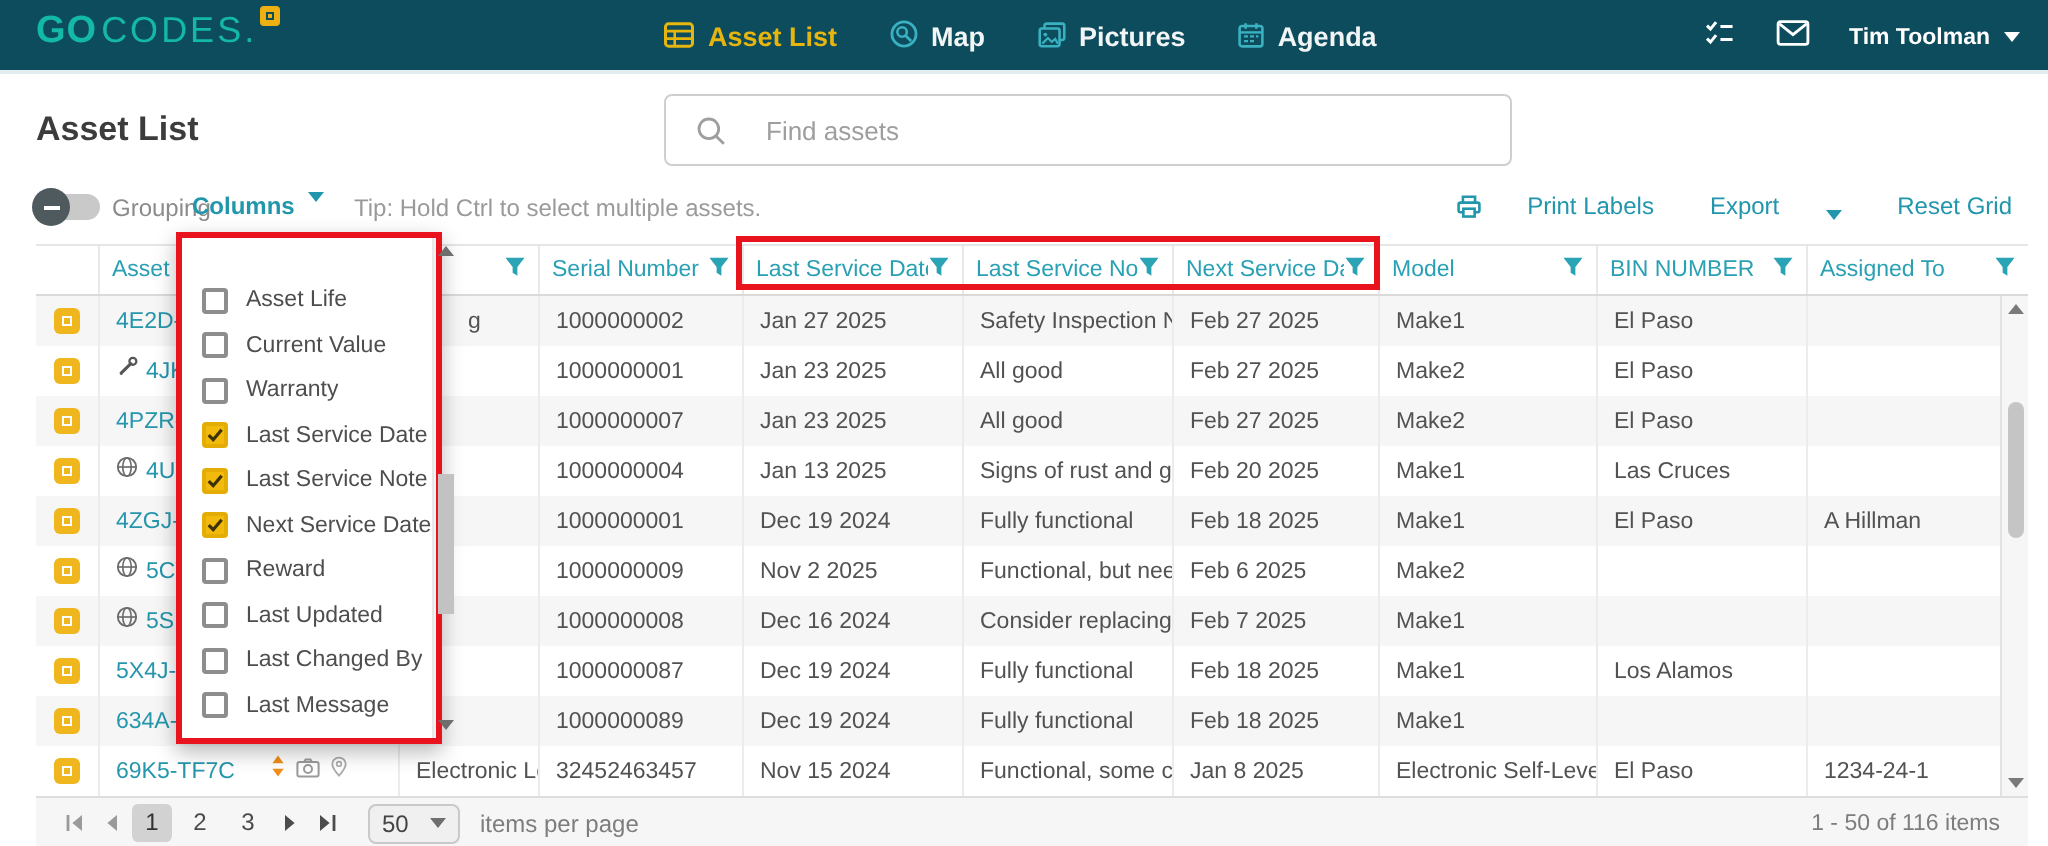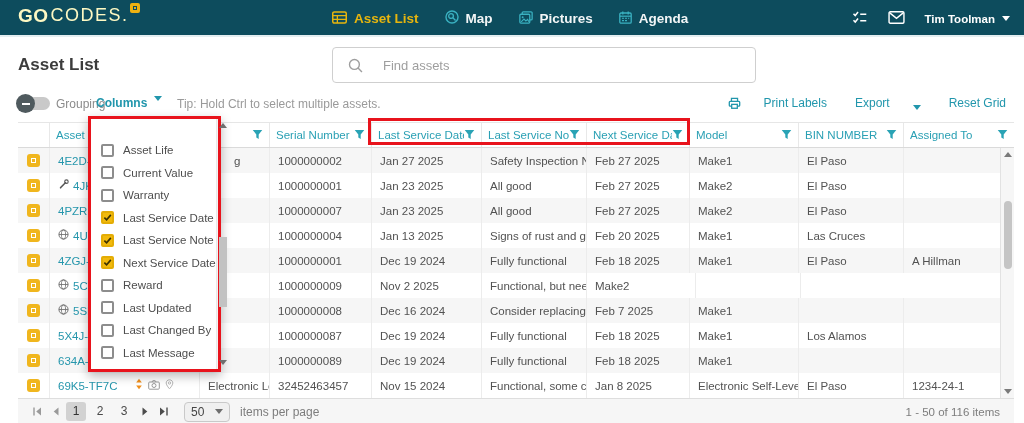--- a/index.html
+++ b/index.html
@@ -3,21 +3,21 @@
 <meta charset="utf-8">
 <style>
   html,body{margin:0;padding:0;background:#e9e9e9;}
   .screen{position:relative;width:1024px;height:423px;background:#ffffff;overflow:hidden;
           font-family:"Liberation Sans",sans-serif;-webkit-font-smoothing:antialiased;}
   *{box-sizing:border-box;}
 
   
   .navbar{position:absolute;left:0;top:0;width:1024px;height:37px;background:#0d4c5d;
           border-bottom:2px solid #e3edf0;display:flex;align-items:center;}
-  .brand{position:absolute;left:18px;top:5px;display:flex;align-items:flex-start;color:#fef9c3;}
+  .brand{position:absolute;left:18px;top:5px;display:flex;align-items:flex-start;color:#14b8a6;}
   .brand .go{font-size:19px;font-weight:800;letter-spacing:.5px;}
   .brand .codes{font-size:18px;font-weight:500;letter-spacing:1.5px;margin-left:2px;}
   .brand .mark{width:10px;height:10px;background:#eeb111;border-radius:2px;margin-left:1px;margin-top:-2px;
                display:flex;align-items:center;justify-content:center;}
   .brand .mark i{display:block;width:4px;height:4px;border:1px solid #0d4c5d;}
   .nav-items{position:absolute;left:332px;top:0;height:37px;display:flex;align-items:center;gap:26px;}
   .nav-item{display:flex;align-items:center;gap:7px;font-size:13.5px;font-weight:700;color:#f2f5f6;cursor:pointer;}
   .nav-item.active{color:#e6b50e;}
   .nav-right{position:absolute;right:14px;top:0;height:37px;display:flex;align-items:center;gap:20px;}
   .user{display:flex;align-items:center;gap:7px;color:#fff;font-size:11.5px;font-weight:700;}
@@ -477,20 +477,23 @@
           </div>
           <div class="cell c-serial">
             <span>1000000009</span>
           </div>
           <div class="cell c-lsd">
             <span>Nov 2 2025</span>
           </div>
           <div class="cell c-lsn">
             <span>Functional, but needs ...</span>
           </div>
+          <div class="cell c-nsd">
+            <span>Feb 6 2025</span>
+          </div>
           <div class="cell c-model">
             <span>Make2</span>
           </div>
           <div class="cell c-bin">
             <span></span>
           </div>
           <div class="cell c-assigned">
             <span></span>
           </div>
         </div>

